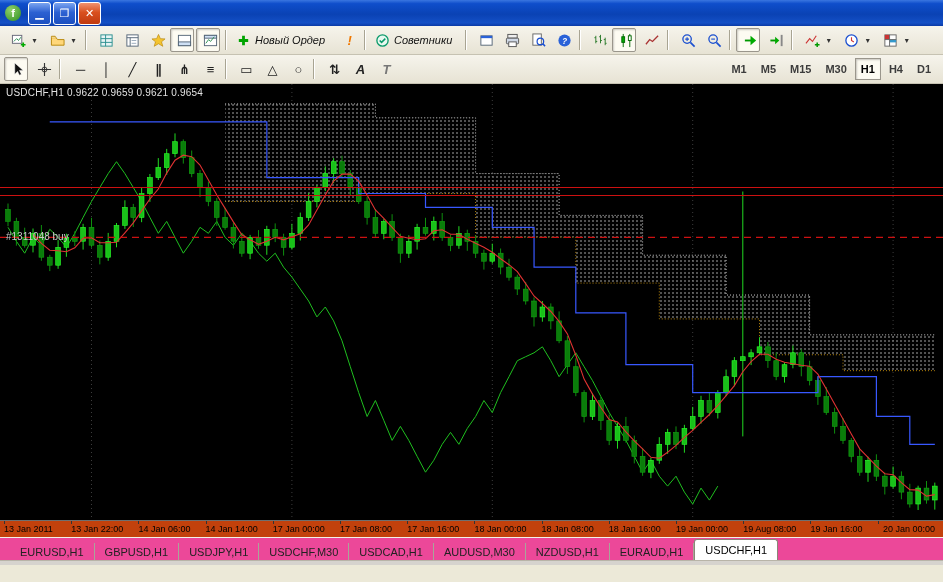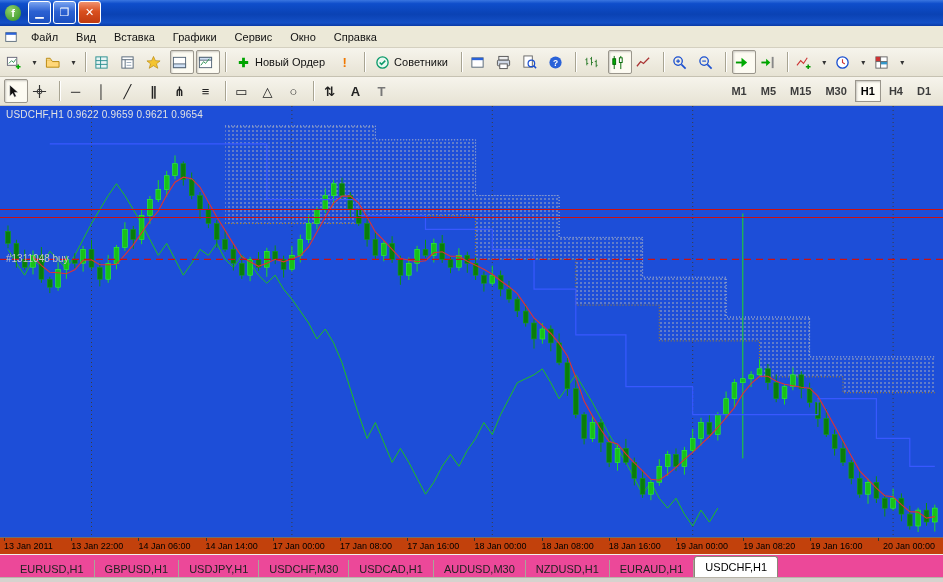--- a/index.html
+++ b/index.html
@@ -19,38 +19,38 @@
 
   
   .menubar{height:22px;background:#ece9d8;display:flex;align-items:center;border-bottom:1px solid #d4d0c0;padding-left:2px;}
   .menubar .doc-icon{width:18px;display:flex;justify-content:center;margin-right:2px;}
   .menubar .doc-icon svg{width:14px;height:14px;}
   .menu-item{padding:3px 9px;color:#111;cursor:pointer;}
 
   
   .toolbar{height:28px;background:linear-gradient(180deg,#f6f4ec,#e7e3d4);display:flex;align-items:center;
     border-bottom:1px solid #c6c2b2;padding:0 3px;}
-  .tbbtn{height:22px;min-width:22px;display:flex;align-items:center;justify-content:space-between;
-    margin:0 1px;border:1px solid transparent;border-radius:2px;cursor:pointer;}
+  .tbbtn{height:22px;min-width:22px;display:flex;align-items:center;justify-content:flex-end;
+    margin:0 1px;border:1px solid transparent;border-radius:2px;cursor:pointer;font-style:italic;}
   .tbbtn.pressed{background:#fdfbf2;border:1px solid #9a968c;box-shadow:inset 1px 1px 2px rgba(0,0,0,.20);}
   .tbbtn.haslabel{padding:0 2px;}
   .ticon{display:flex;align-items:center;justify-content:center;width:17px;}
   .ticon svg{width:15px;height:15px;display:block;}
   .ticon.glyph{font-size:13px;font-weight:bold;line-height:1;}
   .tlabel{padding:0 5px 0 3px;font-size:11px;white-space:nowrap;color:#111;}
   .tbdrop{width:11px;height:22px;display:flex;align-items:center;justify-content:center;
     font-size:8px;color:#333;cursor:pointer;margin-right:2px;}
   .tbsep{width:1px;height:20px;background:#a8a492;border-right:1px solid #fff;margin:1px 4px;}
   .tb-spacer{flex:1;}
   .tfbtn{height:20px;padding:0 5px;font-size:11px;font-weight:bold;color:#3c3c3c;display:flex;align-items:center;
     border:1px solid transparent;margin:8px 1px;cursor:pointer;}
   .tfbtn.active{background:#fdfbf2;border-color:#9a968c;box-shadow:inset 1px 1px 2px rgba(0,0,0,.22);color:#000;}
 
   
-  .chart-area{position:relative;width:943px;height:436px;background:#1d4ed8;overflow:hidden;}
+  .chart-area{position:relative;width:943px;height:436px;background:#000000;overflow:hidden;}
   .chart-area svg{position:absolute;left:0;top:0;}
   .symbol-line{position:absolute;left:6px;top:3px;color:#e2e2e2;font-size:10px;letter-spacing:.2px;z-index:3;}
   .order-label{position:absolute;left:6px;top:140px;color:#c8c8c8;font-size:10px;z-index:3;}
 
   
   .time-axis{position:relative;height:16px;background:#c2410c;border-top:1px solid #6f6f6f;overflow:hidden;}
   .time-axis .tlab{position:absolute;top:3px;font-size:9px;color:#000;white-space:nowrap;}
   .time-axis .tick{position:absolute;top:0;width:1px;height:3px;background:#333;}
 
   
@@ -73,35 +73,20 @@
         </div>
         <div class="winbtn">
           <span>❐</span>
         </div>
         <div class="winbtn close">
           <span>✕</span>
         </div>
       </div>
   </div>
 
-  <div class="menubar">
-    <div class="doc-icon">
-        <svg viewBox="0 0 16 16">
-          <rect x="2" y="3" width="12" height="10" fill="#fff" stroke="#567"></rect>
-          <rect x="2" y="3" width="12" height="2.5" fill="#2a62d8"></rect>
-        </svg>
-      </div>
-  <div class="menu-item">Файл</div>
-      <div class="menu-item">Вид</div>
-      <div class="menu-item">Вставка</div>
-      <div class="menu-item">Графики</div>
-      <div class="menu-item">Сервис</div>
-      <div class="menu-item">Окно</div>
-      <div class="menu-item">Справка</div>
-    </div>
 
   <div class="toolbar" id="toolbar1">
       <div class="tbbtn">
         <span class="ticon">
           <svg viewBox="0 0 16 16">
             <rect x="1.5" y="2.5" width="10" height="8.5" fill="#fff" stroke="#667"></rect>
             <path d="M3 9l3-3 2 2 2.5-3.5" stroke="#2a8f4f" fill="none"></path>
             <path d="M10.5 12.5h5M13 10v5" stroke="#0a0" stroke-width="1.8"></path>
           </svg>
         </span>
@@ -644,21 +629,21 @@
       <div class="tlab" style="left:407.20000000000005px">17 Jan 16:00</div>
       <div class="tick" style="left:474.40000000000003px"></div>
       <div class="tlab" style="left:474.40000000000003px">18 Jan 00:00</div>
       <div class="tick" style="left:541.6px"></div>
       <div class="tlab" style="left:541.6px">18 Jan 08:00</div>
       <div class="tick" style="left:608.8000000000001px"></div>
       <div class="tlab" style="left:608.8000000000001px">18 Jan 16:00</div>
       <div class="tick" style="left:676px"></div>
       <div class="tlab" style="left:676px">19 Jan 00:00</div>
       <div class="tick" style="left:743.2px"></div>
-      <div class="tlab" style="left:743.2px">19 Jan 08:20</div>
+      <div class="tlab" style="left:743.2px">19 Aug 08:00</div>
       <div class="tick" style="left:810.4000000000001px"></div>
       <div class="tlab" style="left:810.4000000000001px">19 Jan 16:00</div>
       <div class="tick" style="left:877.6px"></div>
       <div class="tlab" style="left:883px">20 Jan 00:00</div>
     </div>
 
   <div class="tabbar" id="tabbar">
       <div class="tab">EURUSD,H1</div>
       <div class="tab">GBPUSD,H1</div>
       <div class="tab">USDJPY,H1</div>

